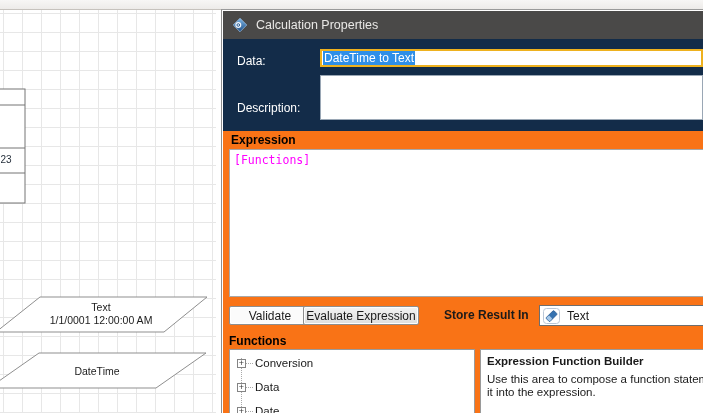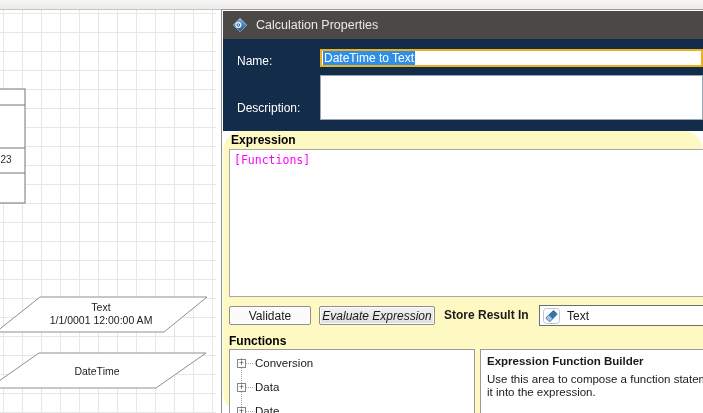--- a/index.html
+++ b/index.html
@@ -58,40 +58,39 @@
   }
   .name-selection{ background:#2f8fe8; color:#ffffff; padding:0 1px; white-space:nowrap; }
   .desc-field{
     position:absolute; left:97px; right:0; top:36px; height:45px;
     background:#ffffff; border:1px solid #9aa7b5;
     font-size:12px; resize:none; outline:none;
   }
 
   .content{
     position:absolute; left:1px; right:0; top:121px; bottom:0;
-    background:#fef9c3;
-    border-radius:20px;
+    background:#f97316;
   }
   .section-label{ position:absolute; font-size:12px; font-weight:bold; color:#000; }
   .expression-label{ left:8px; top:2px; }
   .expression-editor{
     position:absolute; left:6px; right:0; top:18px; height:148px;
     background:#ffffff; border:1px solid #a8a8a8; border-right:none;
     font-family:"DejaVu Sans Mono","Liberation Mono",monospace;
     font-size:11.5px; padding:3px 4px; overflow:hidden;
   }
 
   .btn{
     position:absolute; height:19px; font-size:12px; color:#1a1a1a;
     border:1px solid #8e8e8e; border-radius:2px;
     display:flex; align-items:center; justify-content:center;
     cursor:default;
   }
   .btn-validate{ left:6px; top:175px; width:82px; background:#fbfbfb; box-shadow:inset 0 0 0 1px #fff; }
-  .btn-evaluate{ left:96px; top:175px; width:116px; background:linear-gradient(#f3f3f3,#dedede); box-shadow:inset 0 0 0 1px #fdfdfd;font-style:italic; }
+  .btn-evaluate{ left:80px; top:175px; width:116px; background:linear-gradient(#f3f3f3,#dedede); box-shadow:inset 0 0 0 1px #fdfdfd; }
   .store-label{ position:absolute; left:221px; top:177px; font-size:12px; font-weight:bold; }
   .store-dropdown{
     position:absolute; left:316px; right:0; top:174px; height:21px;
     background:#ffffff; border:1px solid #6e6e6e; border-right:none;
     display:flex; align-items:center; gap:7px; padding-left:3px;
     font-size:12px;
   }
 
   .functions-label{ left:6px; top:203px; }
   .tree-panel{
@@ -158,21 +157,21 @@
         </linearGradient>
       </defs>
       <rect x="3.2" y="3.2" width="9.6" height="9.6" transform="rotate(45 8 8)" fill="url(#dg)" stroke="#a9cdf0" stroke-width="0.6"></rect>
       <circle cx="6.3" cy="8" r="3" fill="#f2f5f9"></circle>
       <circle cx="6.3" cy="8" r="1.3" fill="none" stroke="#2a6099" stroke-width="1"></circle>
     </svg>
     <span class="titlebar-text">Calculation Properties</span>
   </div>
 
   <div class="header-panel">
-    <span class="form-label lbl-name">Name:</span>
+    <span class="form-label lbl-name">Data:</span>
     <div class="name-field">
       <span class="name-selection">DateTime to Text</span>
     </div>
     <span class="form-label lbl-desc">Description:</span>
     <textarea class="desc-field" value="" style=""></textarea>
   </div>
 
   <div class="content">
 
     <span class="section-label expression-label">Expression</span>

